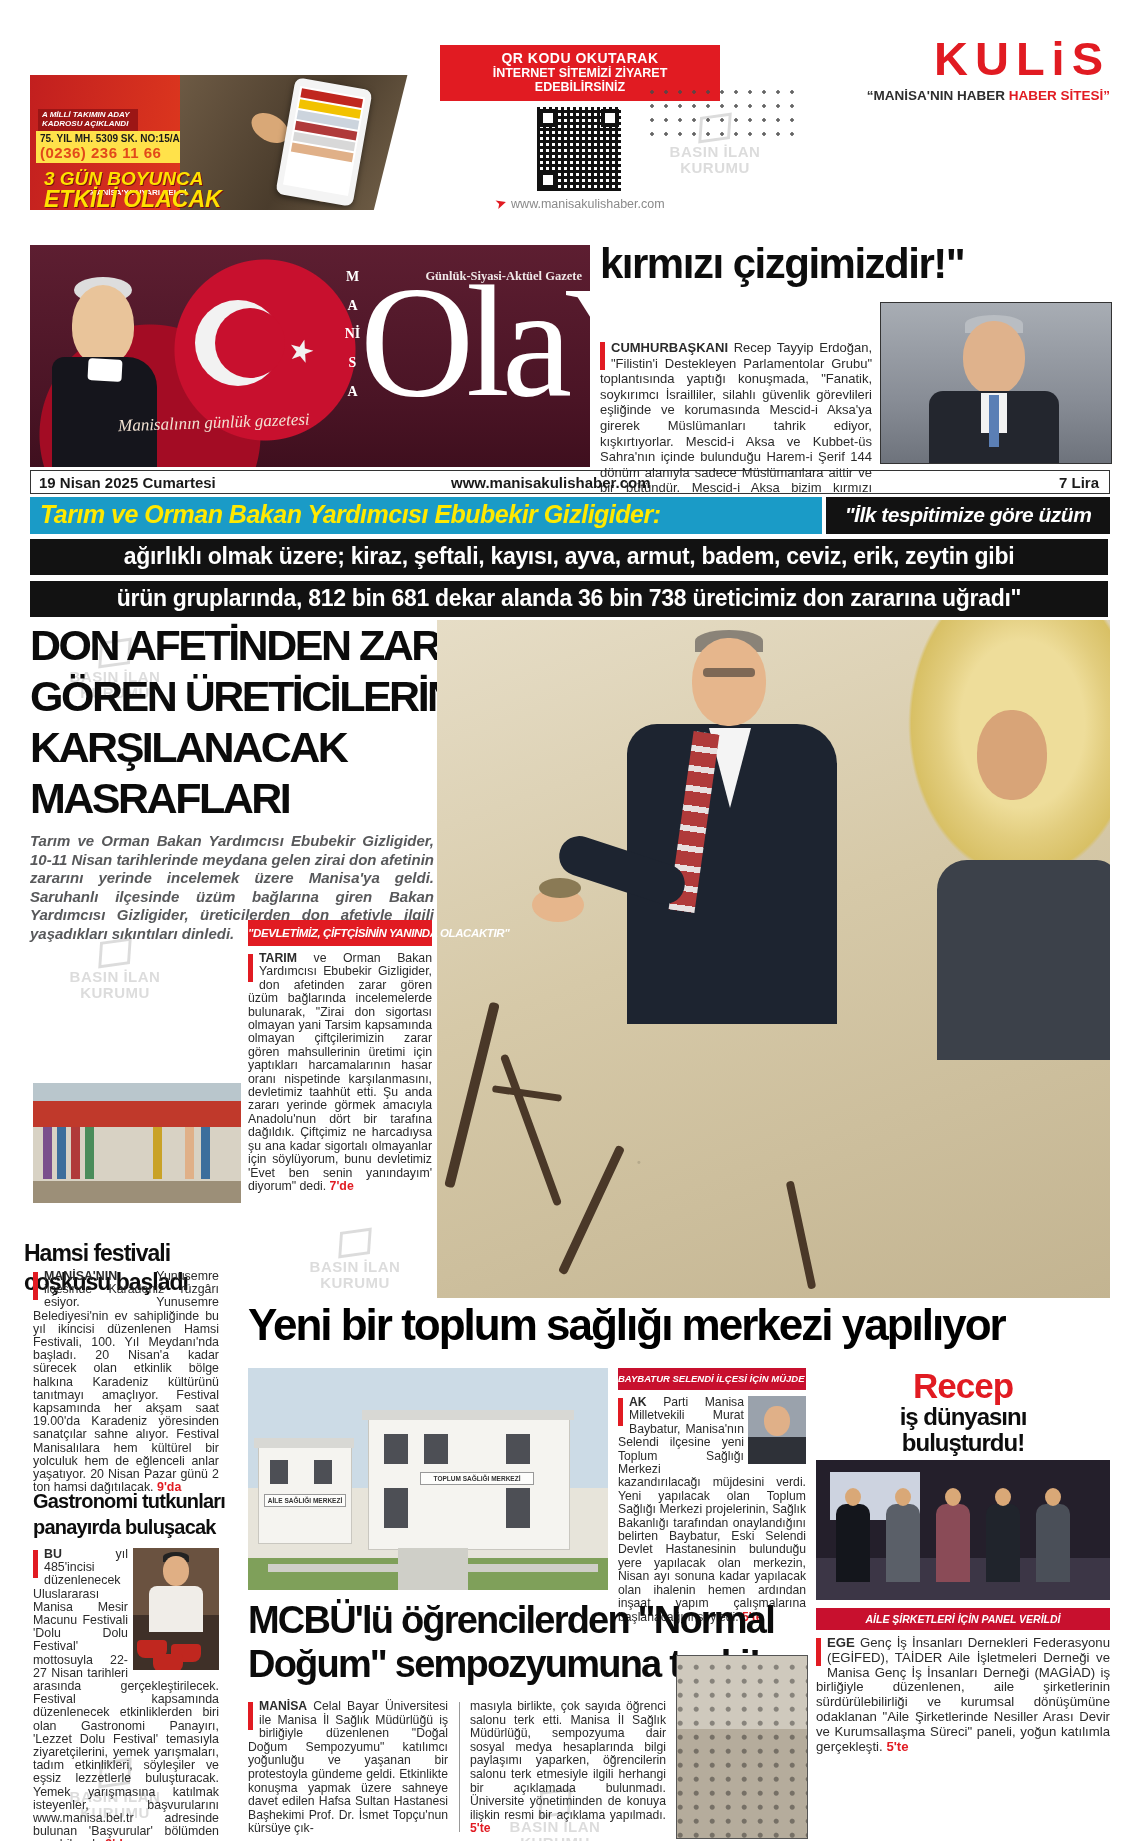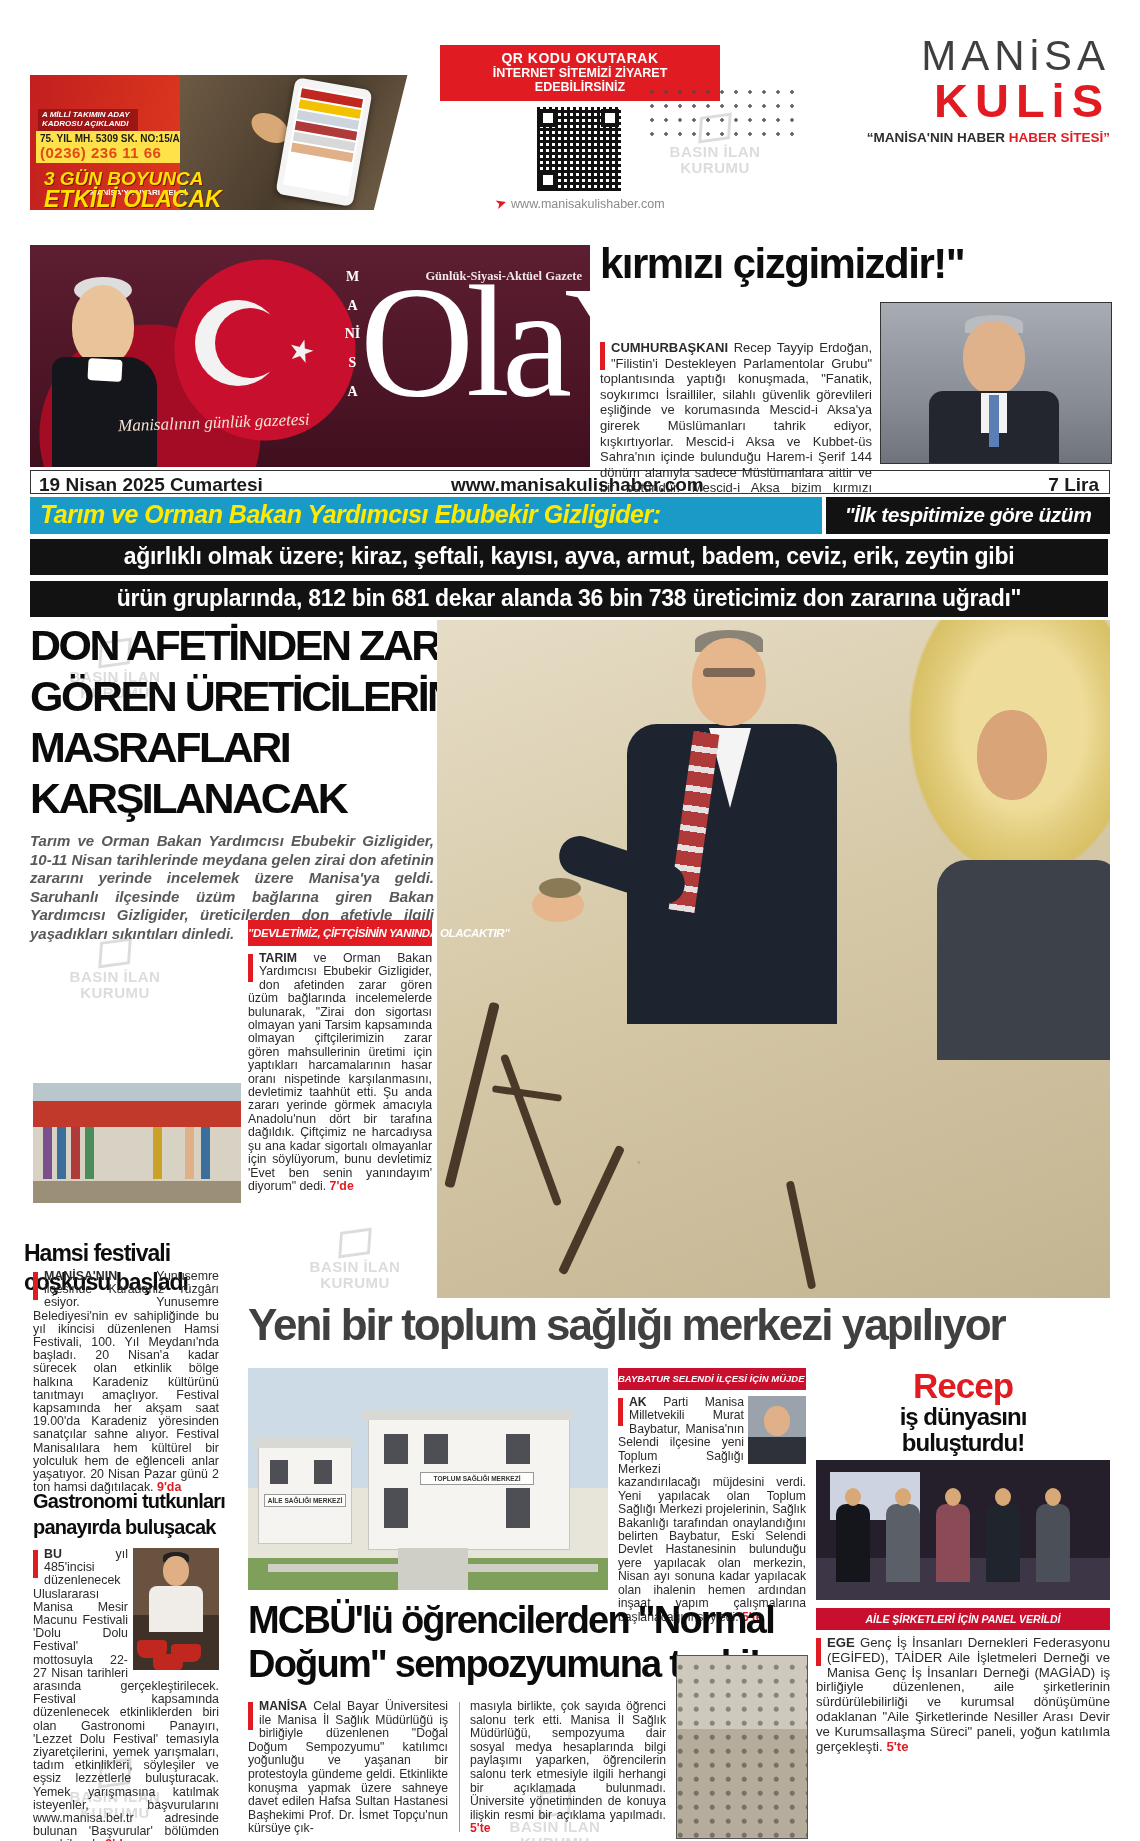--- a/index.html
+++ b/index.html
@@ -65,21 +65,21 @@
   .erdo-body{position:absolute;left:0;top:100px;width:272px;font-size:13px;line-height:15.6px;color:#2b2b2b;text-align:justify;}
   .lbar{float:left;width:5px;height:28px;background:#e11b22;margin:2px 6px 0 0;}
   .lead{font-weight:bold;}
   .erdo-photo{position:absolute;left:280px;top:62px;width:230px;height:160px;background:linear-gradient(180deg,#a8adb4 0%,#888d96 60%,#6e737c 100%);border:1px solid #333;overflow:hidden;}
   .er-head{position:absolute;left:82px;top:18px;width:62px;height:74px;background:#dfb28c;border-radius:48%;}
   .er-hair{position:absolute;left:84px;top:12px;width:58px;height:18px;background:#b9bdc2;border-radius:50% 50% 0 0;}
   .er-suit{position:absolute;left:48px;top:88px;width:130px;height:74px;background:#23262e;border-radius:14px 14px 0 0;}
   .er-shirt{position:absolute;left:100px;top:90px;width:26px;height:40px;background:#f2f2f2;}
   .er-tie{position:absolute;left:108px;top:92px;width:10px;height:52px;background:#5b7fb5;}
   
-  #datebar{left:30px;top:470px;width:1078px;height:22px;border:1px solid #333;font-size:19px;font-weight:bold;color:#1a1a1a;}
+  #datebar{left:30px;top:470px;width:1078px;height:22px;border:1px solid #333;font-size:15px;font-weight:bold;color:#1a1a1a;}
   #datebar .d{position:absolute;top:3px;}
   
   .blue-bar{left:30px;top:497px;width:792px;height:37px;background:#1a9bc7;color:#ffe900;font-size:25px;font-weight:900;font-style:italic;letter-spacing:-.5px;padding:3px 0 0 10px;box-sizing:border-box;white-space:nowrap;}
   .black-chip{left:826px;top:497px;width:284px;height:37px;background:#121212;color:#fff;font-size:21px;font-weight:900;font-style:italic;letter-spacing:-.5px;text-align:center;padding-top:6px;box-sizing:border-box;white-space:nowrap;}
   .tline{left:30px;width:1078px;height:36px;background:#121212;color:#fff;font-size:23px;font-weight:800;letter-spacing:-.3px;text-align:center;padding-top:4px;box-sizing:border-box;white-space:nowrap;}
   
   #mainhead{left:30px;top:620px;width:412px;}
   #mainhead div{font-size:43px;font-weight:900;color:#0b0b0b;letter-spacing:-2.5px;line-height:51px;white-space:nowrap;}
   #standfirst{left:30px;top:832px;width:404px;font-size:15px;font-weight:bold;font-style:italic;color:#58595b;line-height:18.5px;text-align:justify;}
   
@@ -111,21 +111,21 @@
   #gastro-body{left:33px;top:1548px;width:186px;font-size:12.4px;line-height:13.2px;color:#2b2b2b;text-align:justify;}
   .gastro-photo{float:right;width:86px;height:122px;margin:0 0 4px 5px;background:linear-gradient(180deg,#6a5240 0 55%,#3f3028 55% 100%);position:relative;overflow:hidden;}
   .chef-head{position:absolute;left:30px;top:8px;width:26px;height:30px;background:#e0af84;border-radius:48%;}
   .chef-hair{position:absolute;left:30px;top:4px;width:26px;height:10px;background:#222;border-radius:50% 50% 0 0;}
   .chef-shirt{position:absolute;left:16px;top:38px;width:54px;height:46px;background:#f0ede8;border-radius:8px 8px 0 0;}
   .pot{position:absolute;width:30px;height:18px;background:#c0271f;border-radius:4px 4px 8px 8px;}
   
   #dev-banner{left:248px;top:920px;width:184px;height:26px;background:#e11b22;color:#fff;font-size:11.5px;font-weight:900;font-style:italic;text-align:center;line-height:26px;white-space:nowrap;letter-spacing:-0.4px;}
   #dev-body{left:248px;top:952px;width:184px;font-size:12.3px;line-height:13.4px;color:#2b2b2b;text-align:justify;}
   
-  #saglik-h{left:248px;top:1300px;width:862px;font-size:44px;font-weight:900;color:#404040;letter-spacing:-2px;white-space:nowrap;}
+  #saglik-h{left:248px;top:1300px;width:862px;font-size:44px;font-weight:900;color:#000000;letter-spacing:-2px;white-space:nowrap;}
   #render{left:248px;top:1368px;width:360px;height:222px;background:linear-gradient(180deg,#ccdbe6 0 120px,#e7e4da 120px 190px,#7fa05a 190px 100%);overflow:hidden;}
   .bldg{position:absolute;background:#f5f4f0;border:1px solid #c9c7c0;}
   .roofline{position:absolute;background:#d8d8d4;}
   .win{position:absolute;background:#4d4f55;}
   .plate{position:absolute;background:#fdfdfb;border:1px solid #999;font-size:6.5px;font-weight:bold;color:#333;text-align:center;line-height:1.1;padding:2px 1px;}
   .path{position:absolute;background:#cfcfc8;}
   
   #bay-banner{left:618px;top:1368px;width:188px;height:22px;background:#c8102e;color:#fff;font-size:9.5px;font-weight:900;font-style:italic;text-align:center;line-height:22px;white-space:nowrap;}
   #bay-body{left:618px;top:1396px;width:188px;font-size:12.2px;line-height:13.4px;color:#2b2b2b;text-align:justify;}
   .bay-photo{float:right;width:58px;height:68px;margin:0 0 3px 4px;background:linear-gradient(180deg,#9aa2ac 0 60%,#2e3138 60% 100%);position:relative;}
@@ -202,21 +202,20 @@
     <div class="qr-eye" style="right:2px;top:2px;"></div>
     <div class="qr-eye" style="left:2px;bottom:2px;"></div>
   </div>
   <div class="qr-url">
     <span class="qr-plane">➤</span><span>www.manisakulishaber.com</span>
   </div>
 </div>
 
 <div id="brand" class="abs">
   <div class="dots"></div>
-  <div class="brand-m">MANiSA</div>
   <div class="brand-k">KULiS</div>
   <div class="brand-tag"><span>“MANİSA'NIN HABER </span><span class="red">HABER SİTESİ”</span></div>
 </div>
 
 <div id="masthead" class="abs">
   <div class="flag"></div>
   <div class="cres1"></div>
   <div class="cres2"></div>
   <div class="star">★</div>
   <div class="ata-hair"></div>
@@ -250,22 +249,22 @@
 </div>
 
 <div class="blue-bar abs">Tarım ve Orman Bakan Yardımcısı Ebubekir Gizligider:</div>
 <div class="black-chip abs">"İlk tespitimize göre üzüm</div>
 <div class="tline abs" style="top:539px;">ağırlıklı olmak üzere; kiraz, şeftali, kayısı, ayva, armut, badem, ceviz, erik, zeytin gibi</div>
 <div class="tline abs" style="top:581px;">ürün gruplarında, 812 bin 681 dekar alanda 36 bin 738 üreticimiz don zararına uğradı"</div>
 
 <div id="mainhead" class="abs">
   <div>DON AFETİNDEN ZARAR</div>
   <div>GÖREN ÜRETİCİLERİN</div>
+  <div>KARŞILANACAK</div>
   <div>MASRAFLARI</div>
-  <div>KARŞILANACAK</div>
 </div>
 <div id="standfirst" class="abs">Tarım ve Orman Bakan Yardımcısı Ebubekir Gizligider, 10-11 Nisan tarihlerinde meydana gelen zirai don afetinin zararını yerinde incelemek üzere Manisa'ya geldi. Saruhanlı ilçesinde üzüm bağlarına giren Bakan Yardımcısı Gizligider, üreticilerden don afetiyle ilgili yaşadıkları sıkıntıları dinledi.</div>
 
 <div id="vineyard" class="abs">
   <div class="vine" style="left:30px;top:380px;width:10px;height:190px;transform:rotate(14deg);"></div>
   <div class="vine" style="left:90px;top:430px;width:8px;height:160px;transform:rotate(-20deg);"></div>
   <div class="vine" style="left:55px;top:470px;width:70px;height:7px;transform:rotate(8deg);"></div>
   <div class="vine" style="left:150px;top:520px;width:9px;height:140px;transform:rotate(25deg);"></div>
   <div class="vine" style="left:360px;top:560px;width:8px;height:110px;transform:rotate(-12deg);"></div>
   <div class="man2-wrap"></div>

